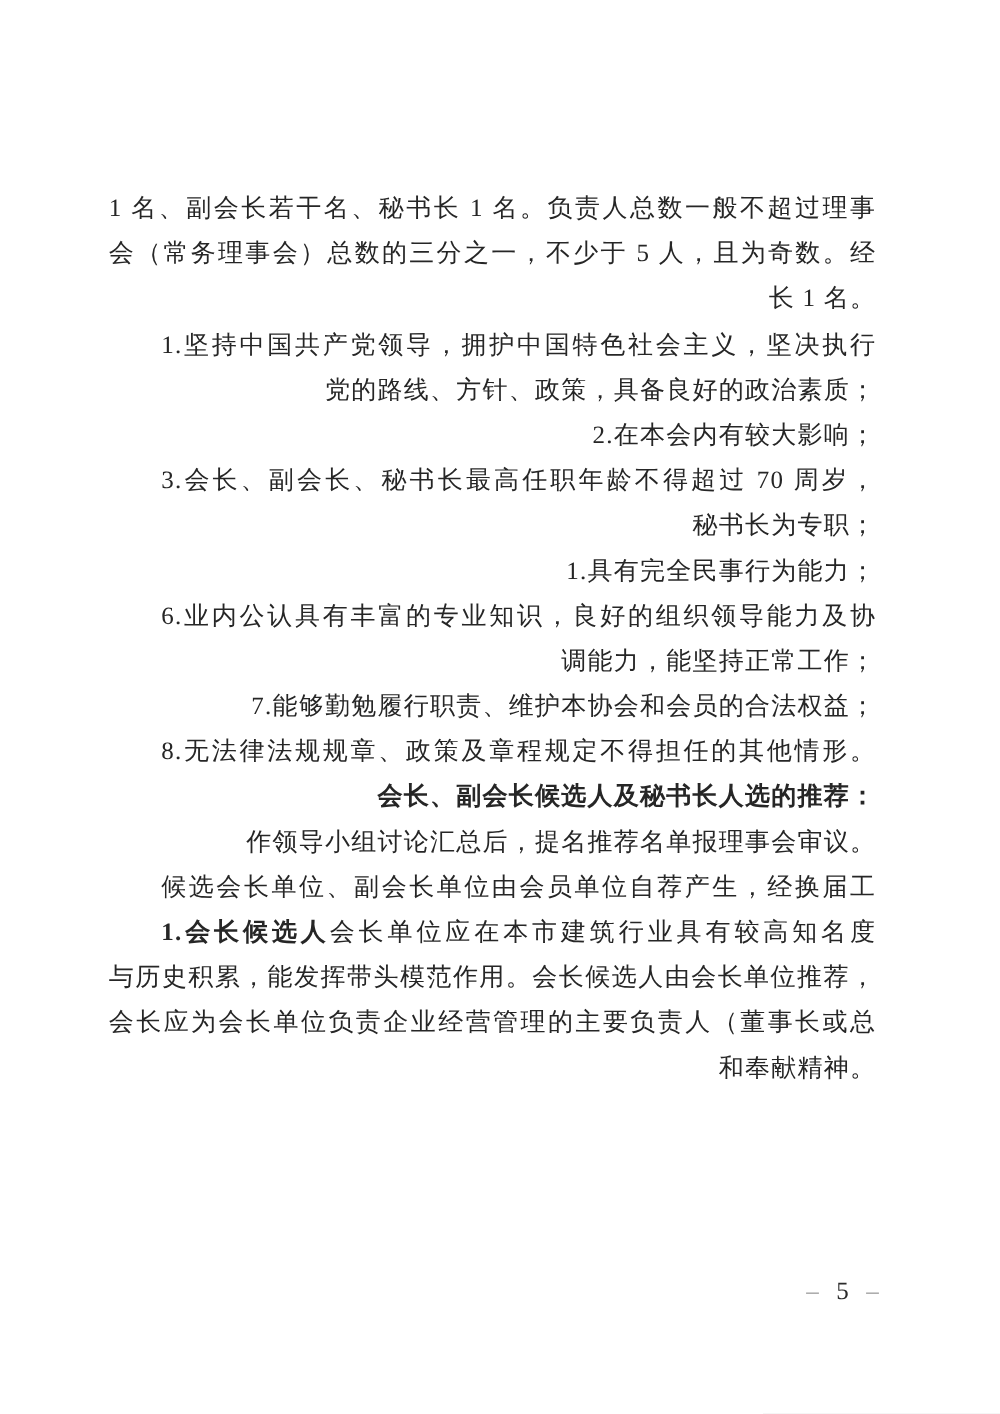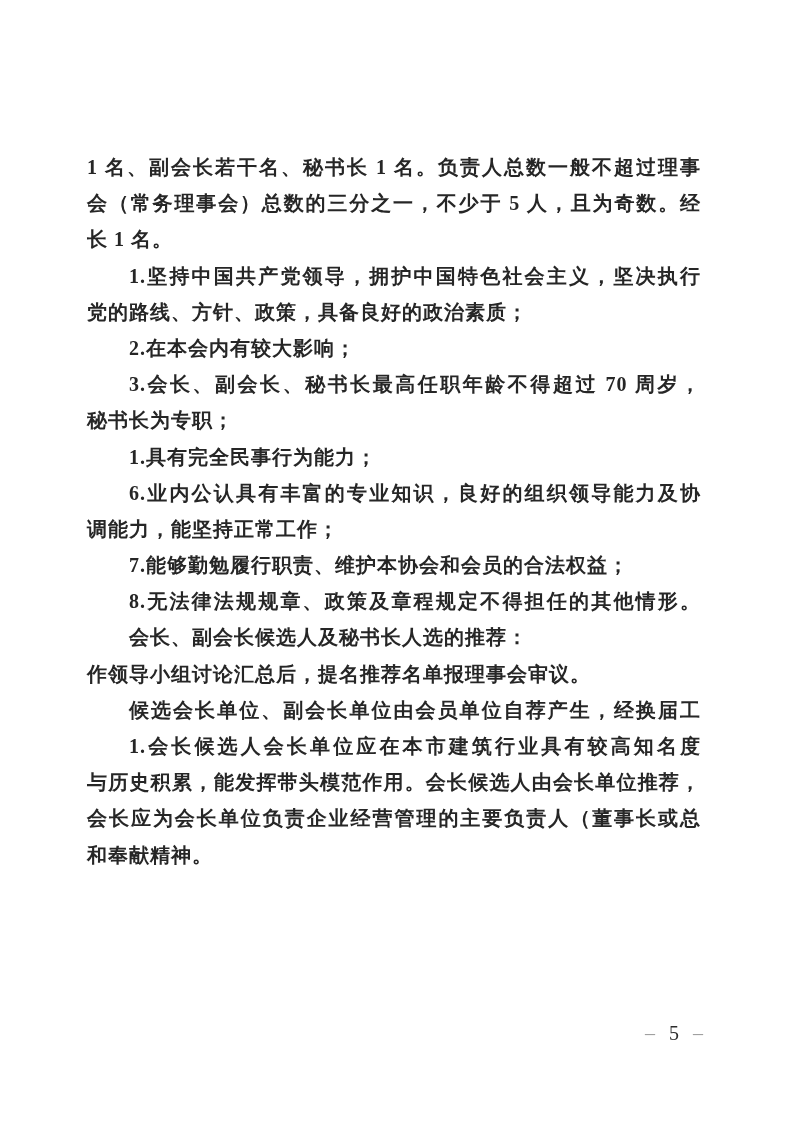--- a/index.html
+++ b/index.html
@@ -21,32 +21,32 @@
     position: absolute;
     left: 87px;
     top: 149px;
     width: 614px;
     font-size: 20px;
     line-height: 36.2px;
     letter-spacing: 1px;
   }
   .line {
     height: 36.2px;
-    text-align: left;
+    text-align: right;
   }
   .line.justify {
     text-align: justify;
     text-align-last: justify;
     
     text-justify: inter-character;
   }
   .line.indent {
     text-indent: 42px;
   }
-  .seg { font-weight: bold; }
+  .seg { font-weight: normal; }
   .seg.bold { font-weight: bold; }
   .pagenum {
     position: absolute;
     top: 1022px;
     right: 97px;
     font-size: 20px;
     letter-spacing: 0;
     white-space: nowrap;
   }
   .pagenum .dash {

